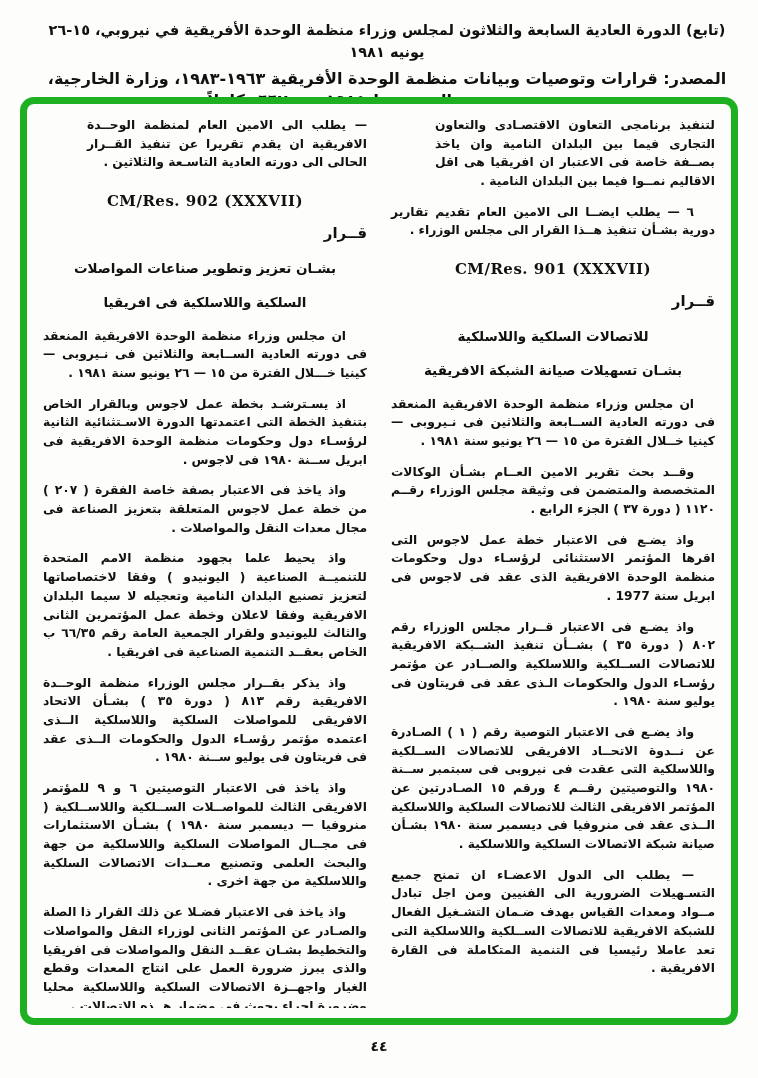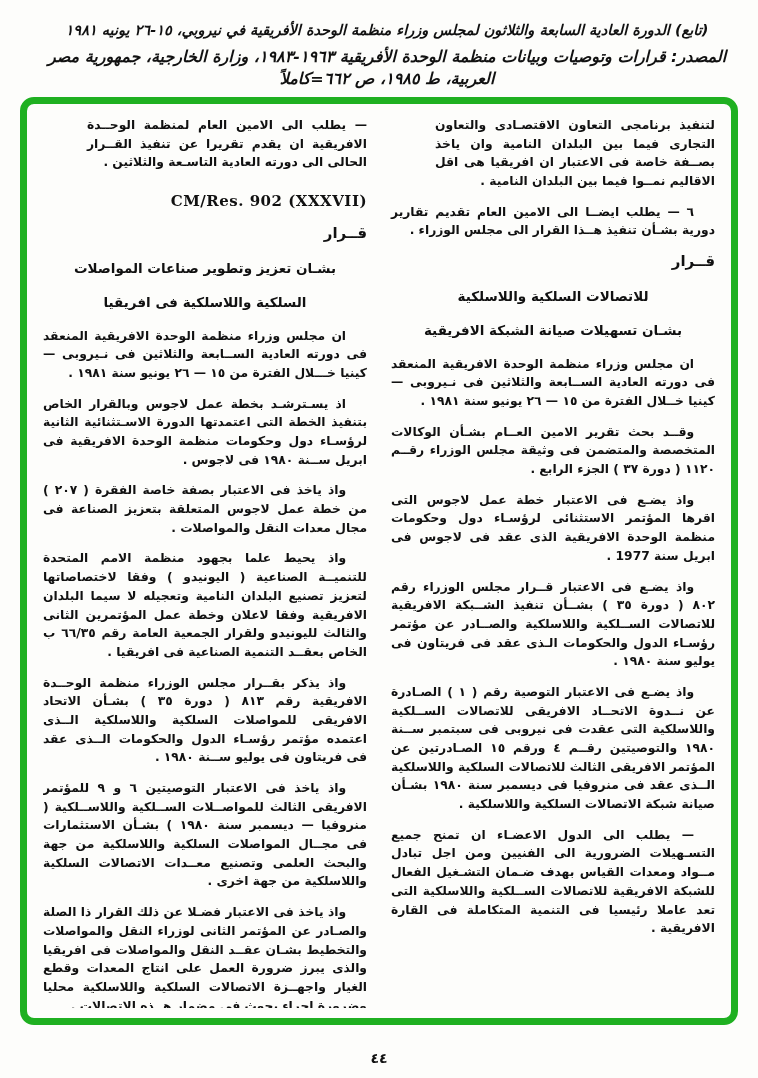--- a/index.html
+++ b/index.html
@@ -14,21 +14,20 @@
     position: relative;
     width: 758px; height: 1078px;
     background: #fdfdfb;
     overflow: hidden;
   }
   
   .header {
     direction: rtl;
     text-align: center;
     padding: 20px 28px 0 44px;
-    font-style: italic;
   }
   .header-line1 {
     font-size: 14.5px;
     font-weight: bold;
     letter-spacing: 0;
     line-height: 1.5;
   }
   .header-line2 {
     font-size: 16px;
     font-weight: bold;
@@ -63,21 +62,21 @@
     font-weight: bold;
     line-height: 1.52;
     text-align: justify;
     text-align-last: right;
     text-indent: 1.7em;
     margin: 0 0 12px 0;
   }
   .para.no-indent { text-indent: 0; margin-left: 44px; }
   .ref {
     direction: ltr;
-    text-align: right;
+    text-align: center;
     font-family: "DejaVu Serif", serif;
     font-size: 15px;
     font-weight: bold;
     margin: 20px 0 14px 0;
     letter-spacing: 0.5px;
   }
   .h-qarar {
     font-size: 15px;
     font-weight: bold;
     margin: 10px 0 16px 0;
@@ -86,21 +85,21 @@
     text-align: center;
     font-size: 13.5px;
     font-weight: bold;
     margin: 0 0 14px 0;
     line-height: 1.5;
   }
   
   .pagenum {
     position: absolute;
     left: 0; right: 0;
-    bottom: 12px;
+    bottom: 24px;
     text-align: center;
     font-size: 14px;
     font-weight: bold;
     letter-spacing: 2px;
   }
 </style>
 </head>
 <body>
 
 <div class="page">
@@ -109,20 +108,21 @@
     <div class="header-line1">(تابع) الدورة العادية السابعة والثلاثون لمجلس وزراء منظمة الوحدة الأفريقية في نيروبي، ١٥-٢٦ يونيه ١٩٨١</div>
     <div class="header-line2">المصدر: قرارات وتوصيات وبيانات منظمة الوحدة الأفريقية ١٩٦٣-١٩٨٣، وزارة الخارجية، جمهورية مصر العربية، ط ١٩٨٥، ص ٦٦٢=كاملاً</div>
   </div>
 
   <div class="frame">
     <div class="cols">
 
       <div class="col">
         <p class="para no-indent">لتنفيذ برنامجى التعاون الاقتصـادى والتعاون التجارى فيما بين البلدان النامية وان ياخذ بصــفة خاصة فى الاعتبار ان افريقيا هى اقل الاقاليم نمــوا فيما بين البلدان النامية .</p>
         <p class="para">٦ — يطلب ايضــا الى الامين العام تقديم تقارير دورية بشـأن تنفيذ هــذا القرار الى مجلس الوزراء .</p>
+        <div class="ref">CM/Res. 901 (XXXVII)</div>
         <div class="h-qarar">قــرار</div>
         <div class="h-sub">للاتصالات السلكية واللاسلكية</div>
         <div class="h-sub">بشـان تسهيلات صيانة الشبكة الافريقية</div>
         <p class="para">ان مجلس وزراء منظمة الوحدة الافريقية المنعقد فى دورته العادية الســابعة والثلاثين فى نـيروبى — كينيا خــلال الفترة من ١٥ — ٢٦ يونيو سنة ١٩٨١ .</p>
         <p class="para">وقــد بحث تقرير الامين العــام بشـأن الوكالات المتخصصة والمتضمن فى وثيقة مجلس الوزراء رقــم ١١٢٠ ( دورة ٣٧ ) الجزء الرابع .</p>
         <p class="para">واذ يضـع فى الاعتبار خطة عمل لاجوس التى اقرها المؤتمر الاستثنائى لرؤسـاء دول وحكومات منظمة الوحدة الافريقية الذى عقد فى لاجوس فى ابريل سنة 1977 .</p>
         <p class="para">واذ يضـع فى الاعتبار قــرار مجلس الوزراء رقم ٨٠٢ ( دورة ٣٥ ) بشــأن تنفيذ الشــبكة الافريقية للاتصالات الســلكية واللاسلكية والصــادر عن مؤتمر رؤسـاء الدول والحكومات الـذى عقد فى فريتاون فى يوليو سنة ١٩٨٠ .</p>
         <p class="para">واذ يضـع فى الاعتبار التوصية رقم ( ١ ) الصـادرة عن نــدوة الاتحــاد الافريقى للاتصالات الســلكية واللاسلكية التى عقدت فى نيروبى فى سبتمبر ســنة ١٩٨٠ والتوصيتين رقــم ٤ ورقم ١٥ الصـادرتين عن المؤتمر الافريقى الثالث للاتصالات السلكية واللاسلكية الــذى عقد فى منروفيا فى ديسمبر سنة ١٩٨٠ بشـأن صيانة شبكة الاتصالات السلكية واللاسلكية .</p>
         <p class="para">— يطلب الى الدول الاعضـاء ان تمنح جميع التسـهيلات الضرورية الى الفنيين ومن اجل تبادل مــواد ومعدات القياس بهدف ضـمان التشـغيل الفعال للشبكة الافريقية للاتصالات الســلكية واللاسلكية التى تعد عاملا رئيسيا فى التنمية المتكاملة فى القارة الافريقية .</p>
       </div>

